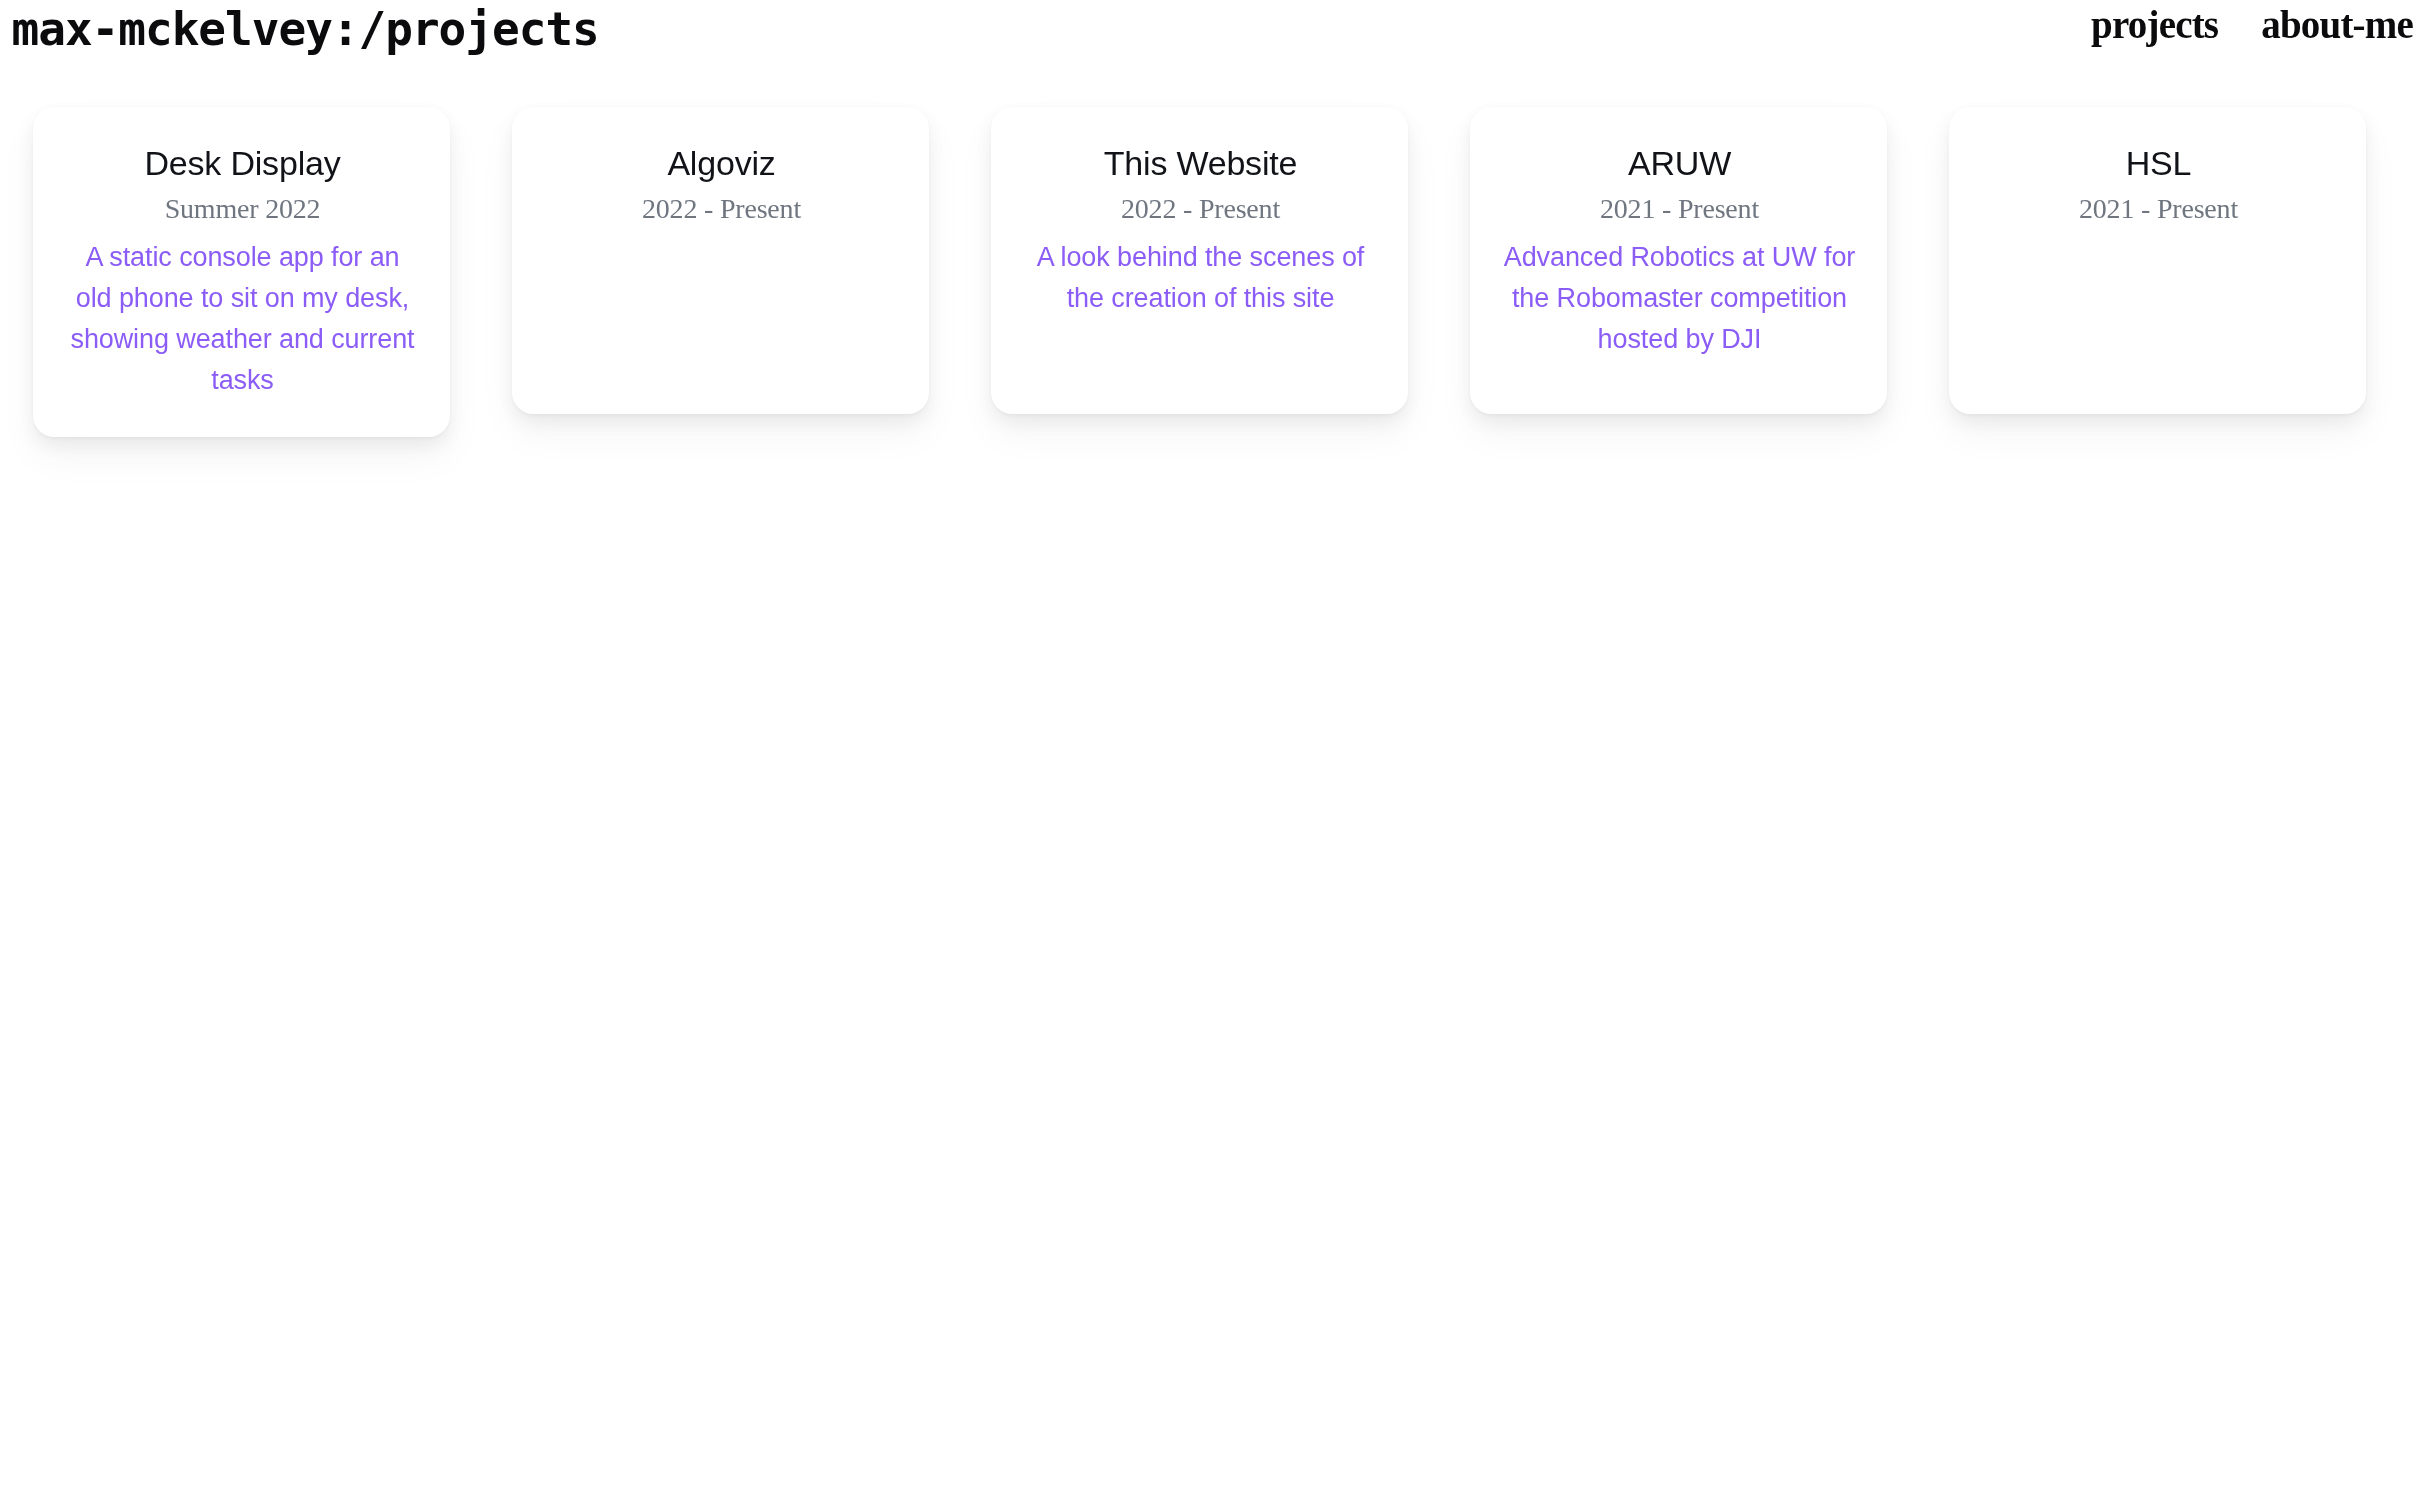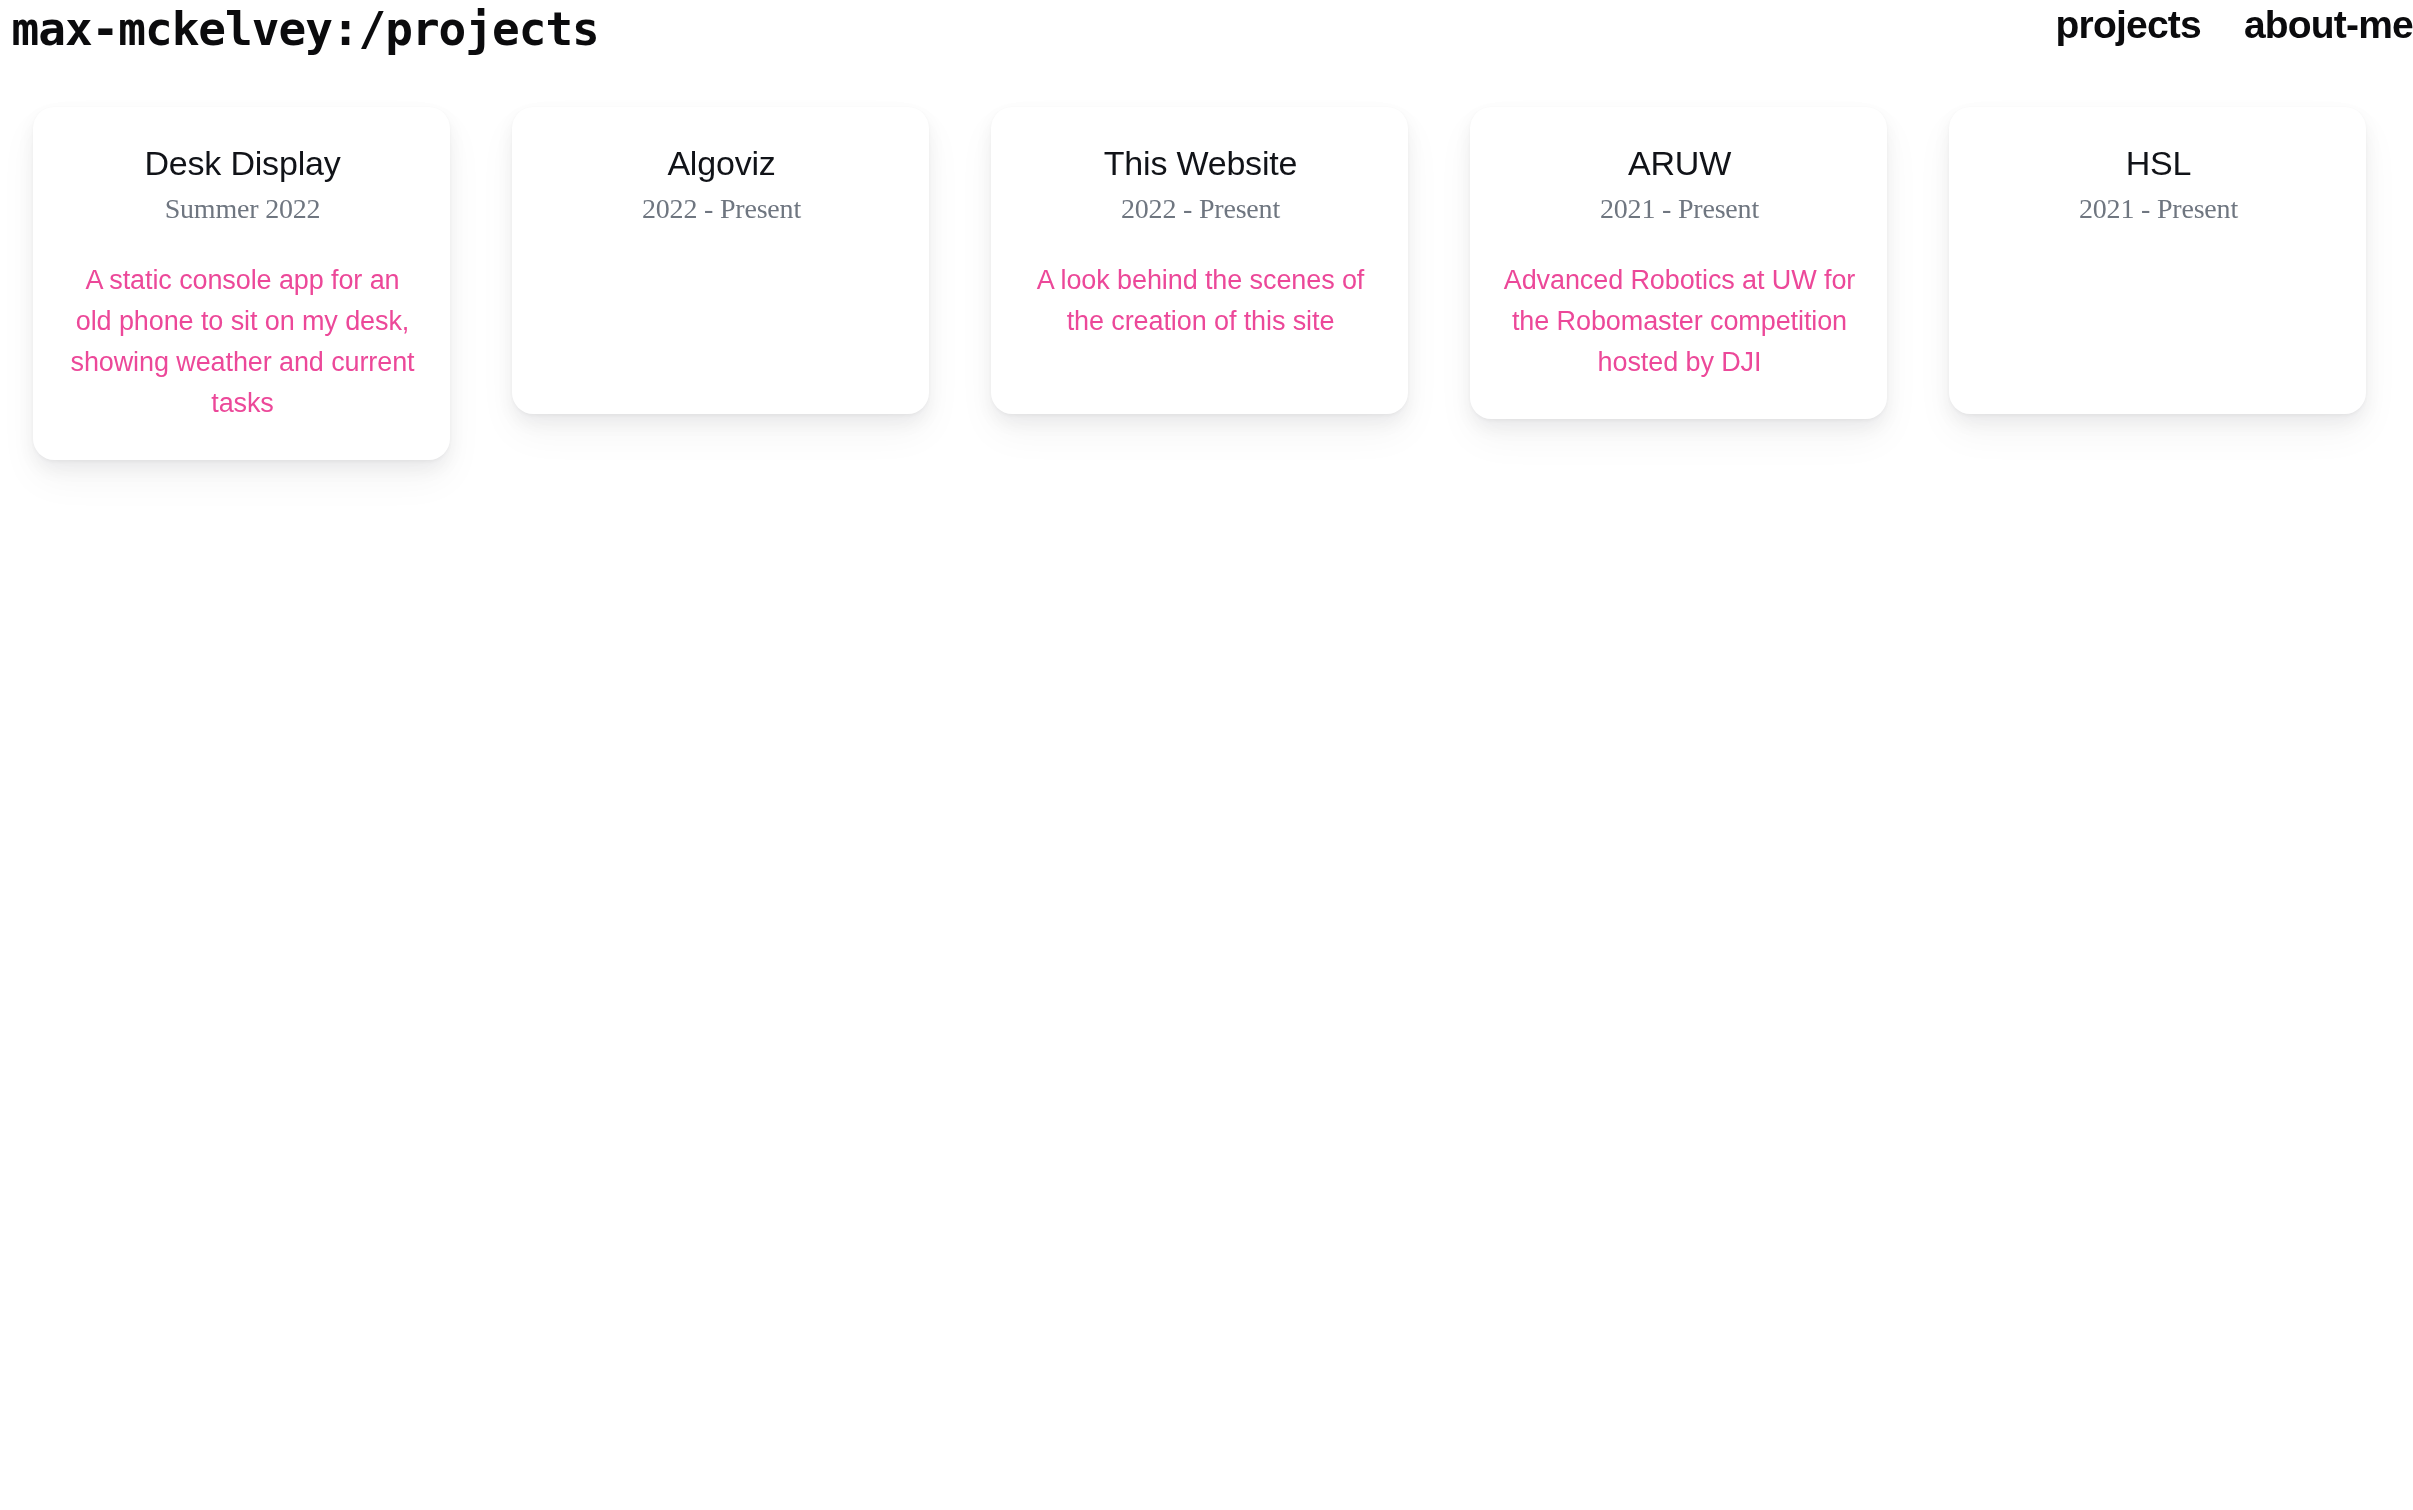--- a/index.html
+++ b/index.html
@@ -37,21 +37,21 @@
   }
 
   .site-nav {
     display: flex;
     align-items: flex-start;
     gap: 43px;
     padding-right: 0px;
   }
 
   .nav-link {
-    font-family: Liberation Sans, sans-serif;
+    font-family: Liberation Serif, serif;
     font-size: 39px;
     font-weight: 700;
     letter-spacing: -0.8px;
     color: #0b0b0d;
     text-decoration: none;
     line-height: 1.15;
     white-space: nowrap;
     cursor: pointer;
   }
 
@@ -96,23 +96,23 @@
     color: #6f7680;
     line-height: 1.3;
     margin-top: 7.4px;
     letter-spacing: -0.2px;
     font-family: Liberation Serif, serif;
   }
 
   .card-description {
     font-size: 27px;
     font-weight: 400;
-    color: #ec4899;
+    color: #8b5cf6;
     line-height: 1.52;
-    margin-top: 33px;
+    margin-top: 10px;
     letter-spacing: -0.1px;
   }
 </style>
 </head>
 <body>
 
 <header class="site-header">
   <div class="site-title">max-mckelvey:/projects</div>
   <nav class="site-nav">
     <a class="nav-link">projects</a>

